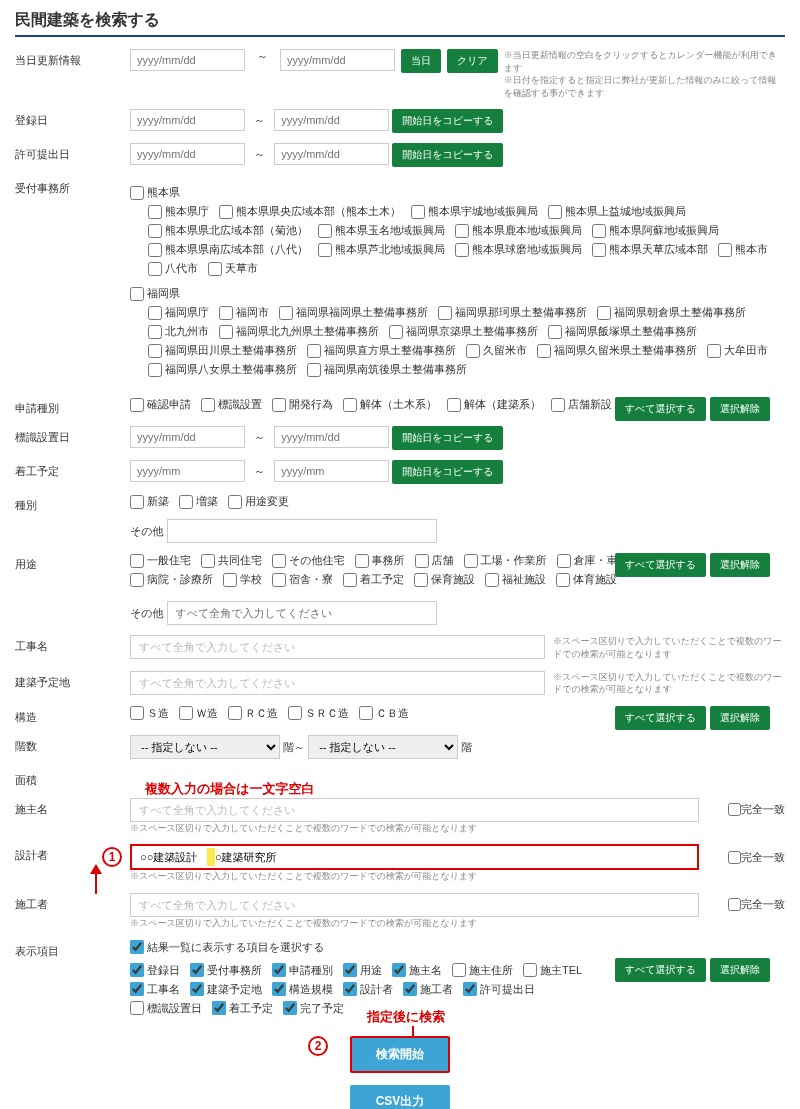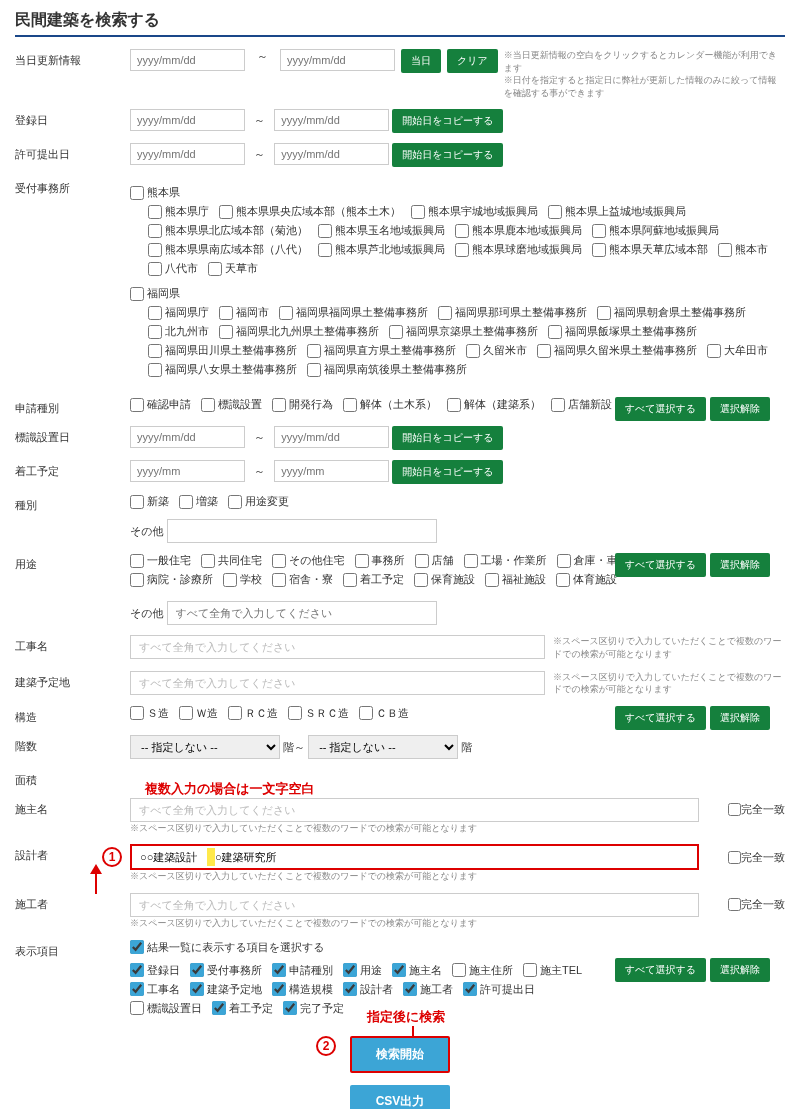--- a/index.html
+++ b/index.html
@@ -482,17 +482,17 @@
     <button class="btn btn-dark">選択解除</button>
   </div>
 </div>
 
 <div class="center-btns" style="position:relative;">
   <div class="annot" style="top:-22px;left:340px;margin-left:12px;">指定後に検索</div>
   <div class="arrow-line" style="left:397px;top:-4px;width:2px;height:14px;"></div>
   <div class="arrow-down" style="left:392px;top:8px;"></div>
   <div style="position:relative;display:inline-block;">
     <span class="circle-num" style="position:absolute;left:-30px;top:6px;">2</span>
-    <button class="btn btn-blue red-box" style="display:inline-block;margin:6px 4px;">検索開始</button>
+    <button class="btn btn-blue red-box" style="display:inline-block;margin:6px 12px;">検索開始</button>
   </div>
   <button class="btn btn-blue">CSV出力</button>
   
 </div>
 
 </body></html>

